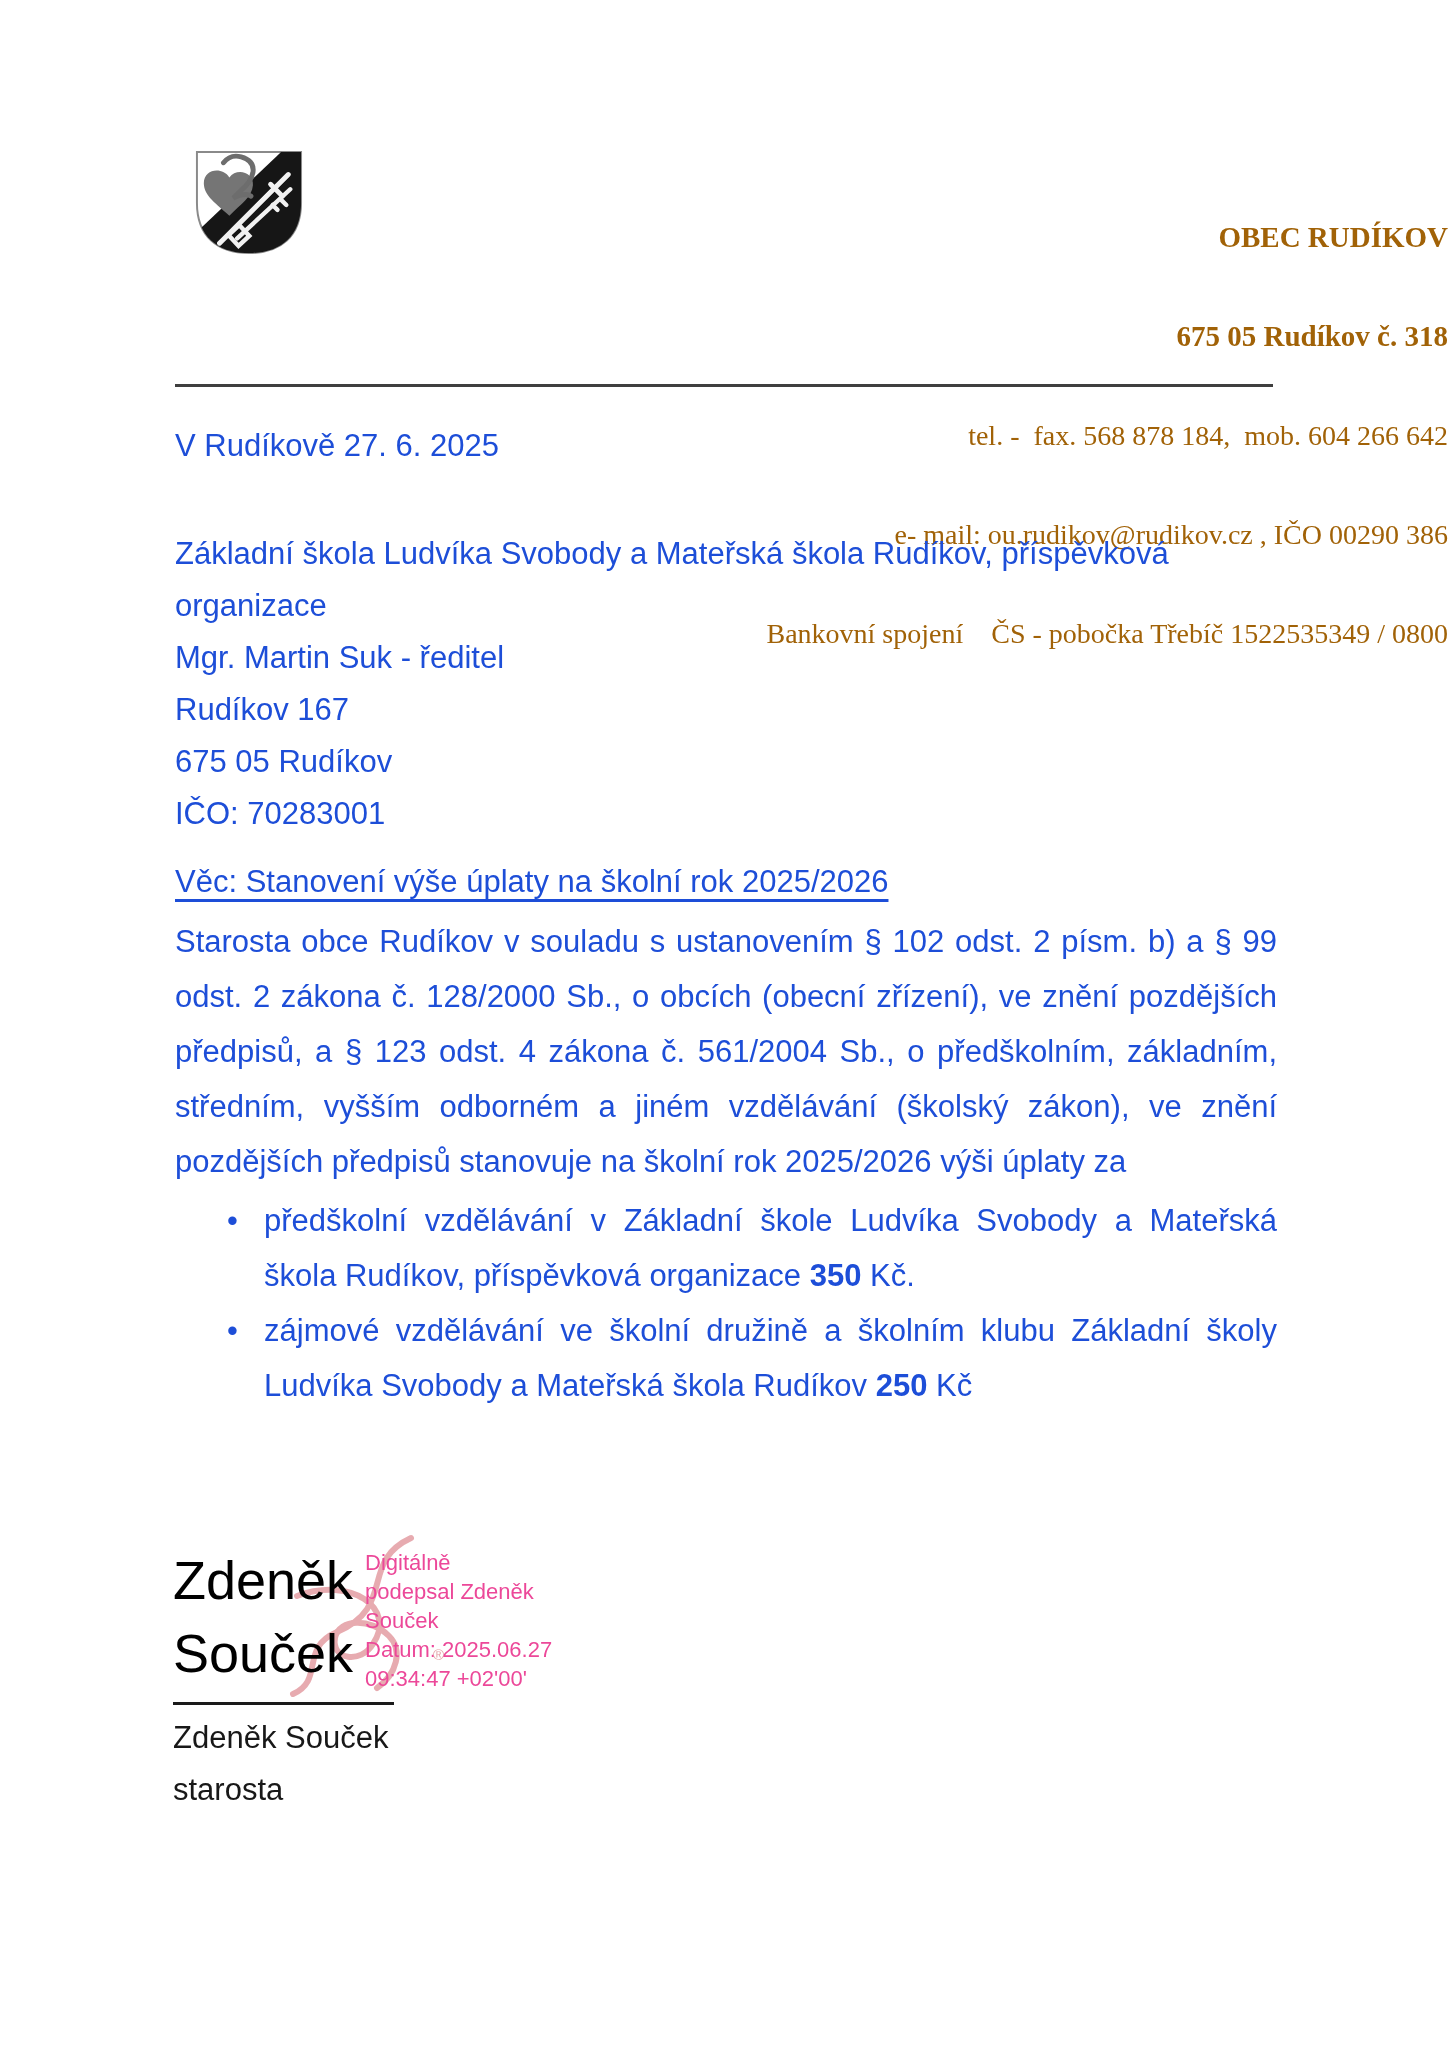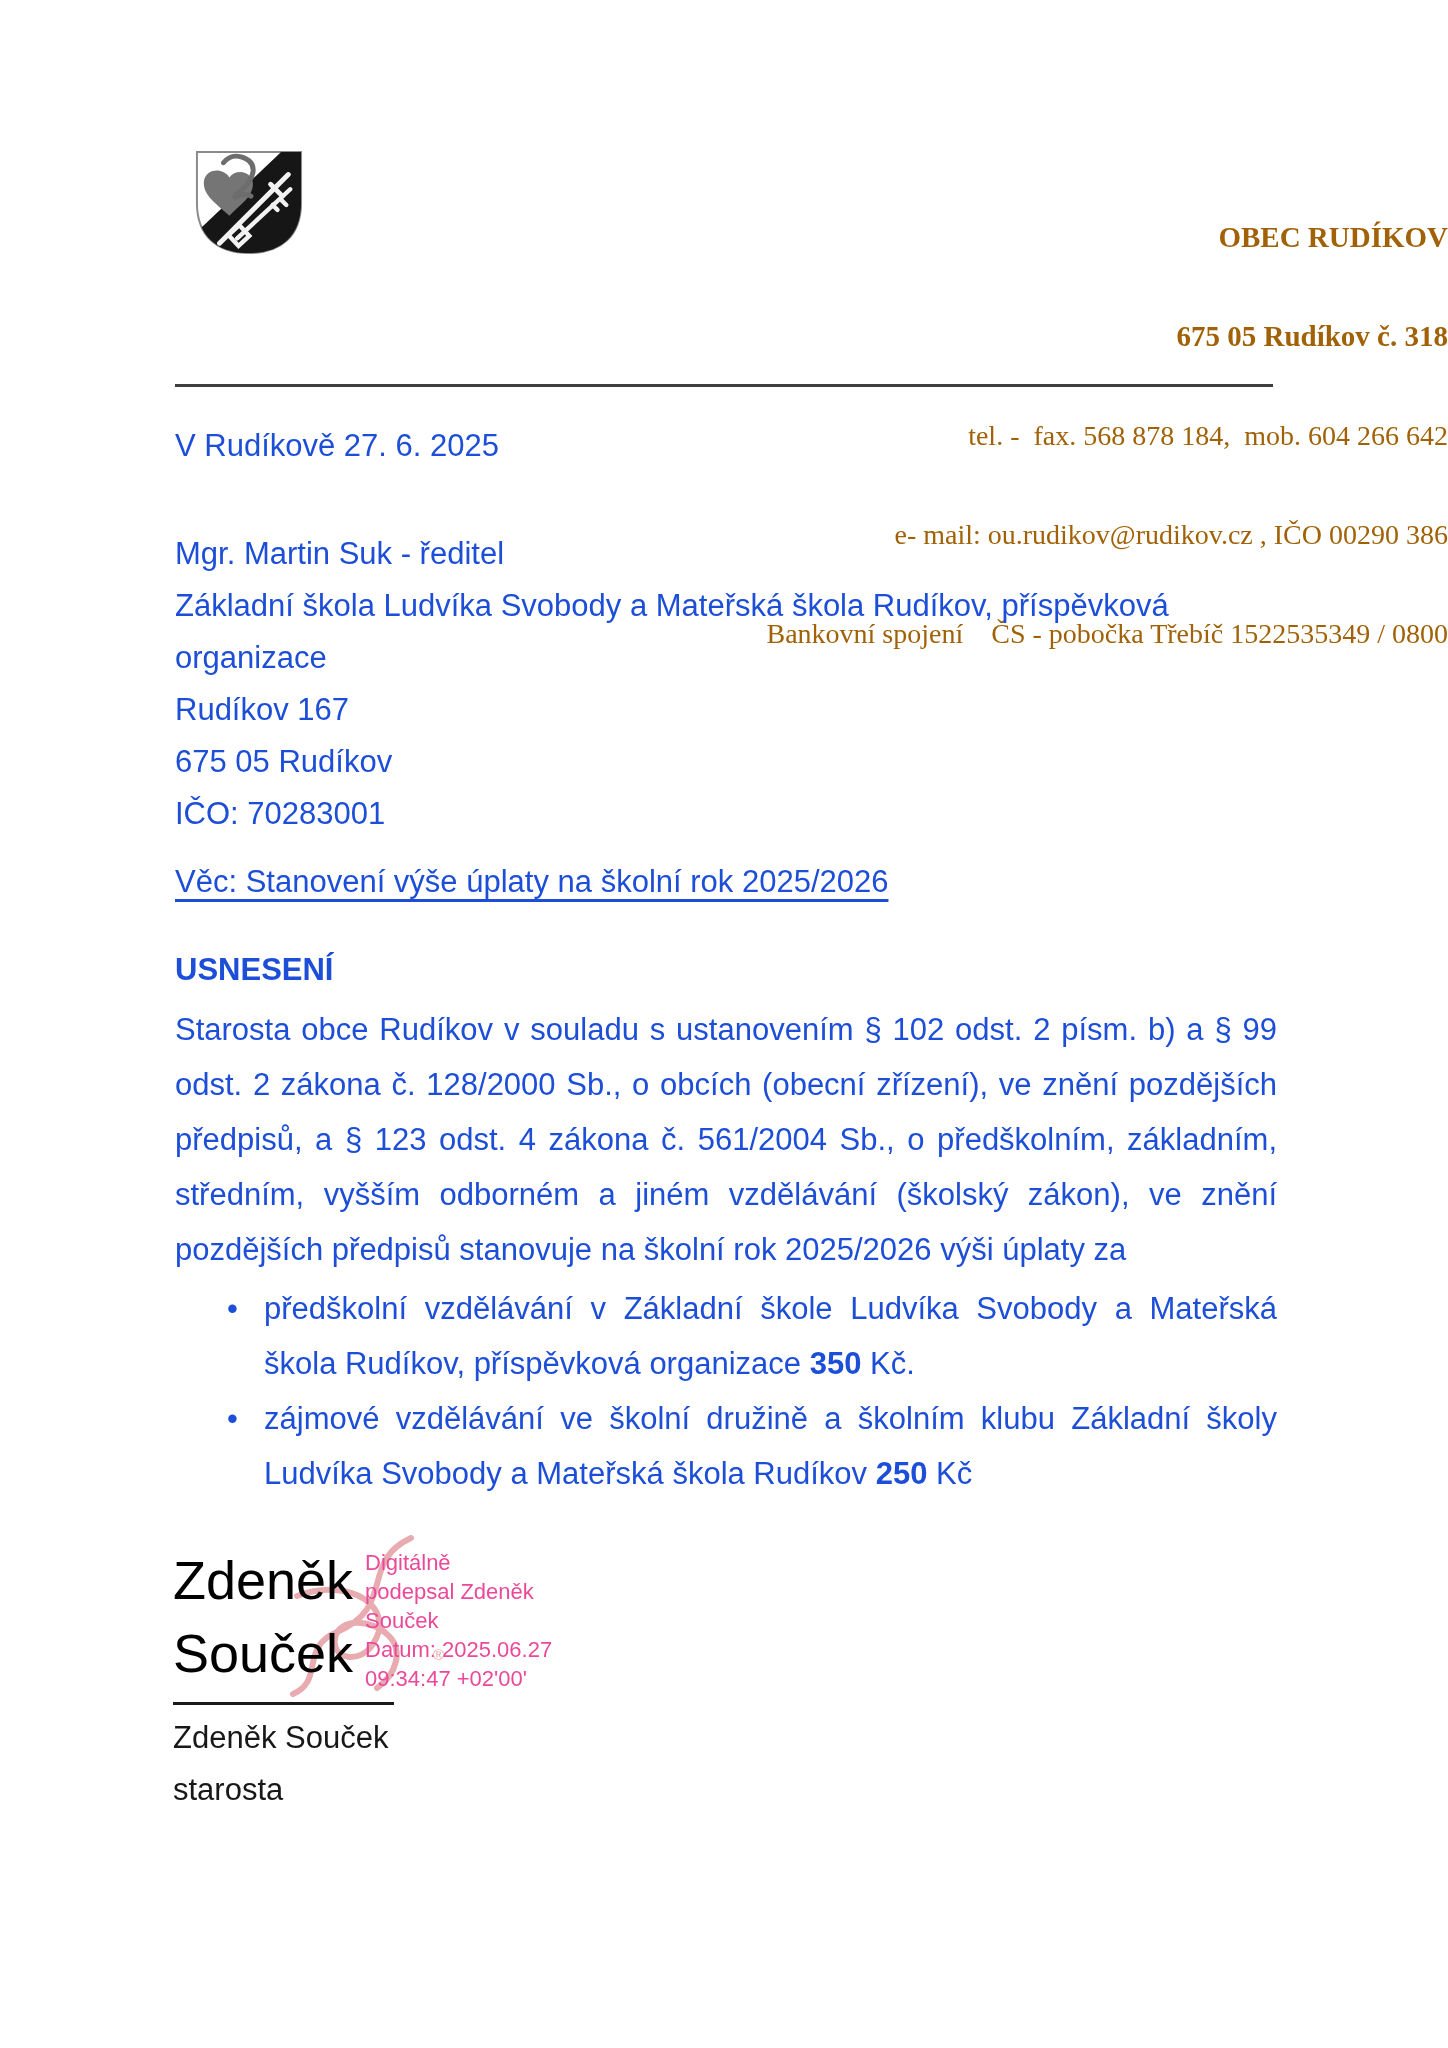--- a/index.html
+++ b/index.html
@@ -203,30 +203,29 @@
       <div>Bankovní spojení    ČS - pobočka Třebíč 1522535349 / 0800</div>
     </div>
   </div>
 
   <div class="separator-line"></div>
 
   <div class="main">
     <p class="date-line">V Rudíkově 27. 6. 2025</p>
 
     <div class="recipient">
+      <p>Základní škola Ludvíka Svobody a Mateřská škola Rudíkov, příspěvková organizace</p>
       <p>Mgr. Martin Suk - ředitel</p>
-      <p>Základní škola Ludvíka Svobody a Mateřská škola Rudíkov, příspěvková organizace</p>
       <p>Rudíkov 167</p>
       <p>675 05 Rudíkov</p>
       <p>IČO: 70283001</p>
     </div>
 
     <p class="subject-line"><span>Věc: Stanovení výše úplaty na školní rok 2025/2026</span></p>
 
-    <p class="resolution-heading">USNESENÍ</p>
 
     <p class="body-paragraph">Starosta obce Rudíkov v souladu s ustanovením § 102 odst. 2 písm. b) a § 99 odst. 2 zákona č. 128/2000 Sb., o obcích (obecní zřízení), ve znění pozdějších předpisů, a § 123 odst. 4 zákona č. 561/2004 Sb., o předškolním, základním, středním, vyšším odborném a jiném vzdělávání (školský zákon), ve znění pozdějších předpisů stanovuje na školní rok 2025/2026 výši úplaty za</p>
 
     <ul class="fee-list">
       <li>
         <span class="bullet-marker">•</span><span>předškolní vzdělávání v Základní škole Ludvíka Svobody a Mateřská škola Rudíkov, příspěvková organizace </span><span class="fee-amount">350</span><span> Kč.</span>
       </li>
       <li>
         <span class="bullet-marker">•</span><span>zájmové vzdělávání ve školní družině a školním klubu Základní školy Ludvíka Svobody a Mateřská škola Rudíkov </span><span class="fee-amount">250</span><span> Kč</span>
       </li>

